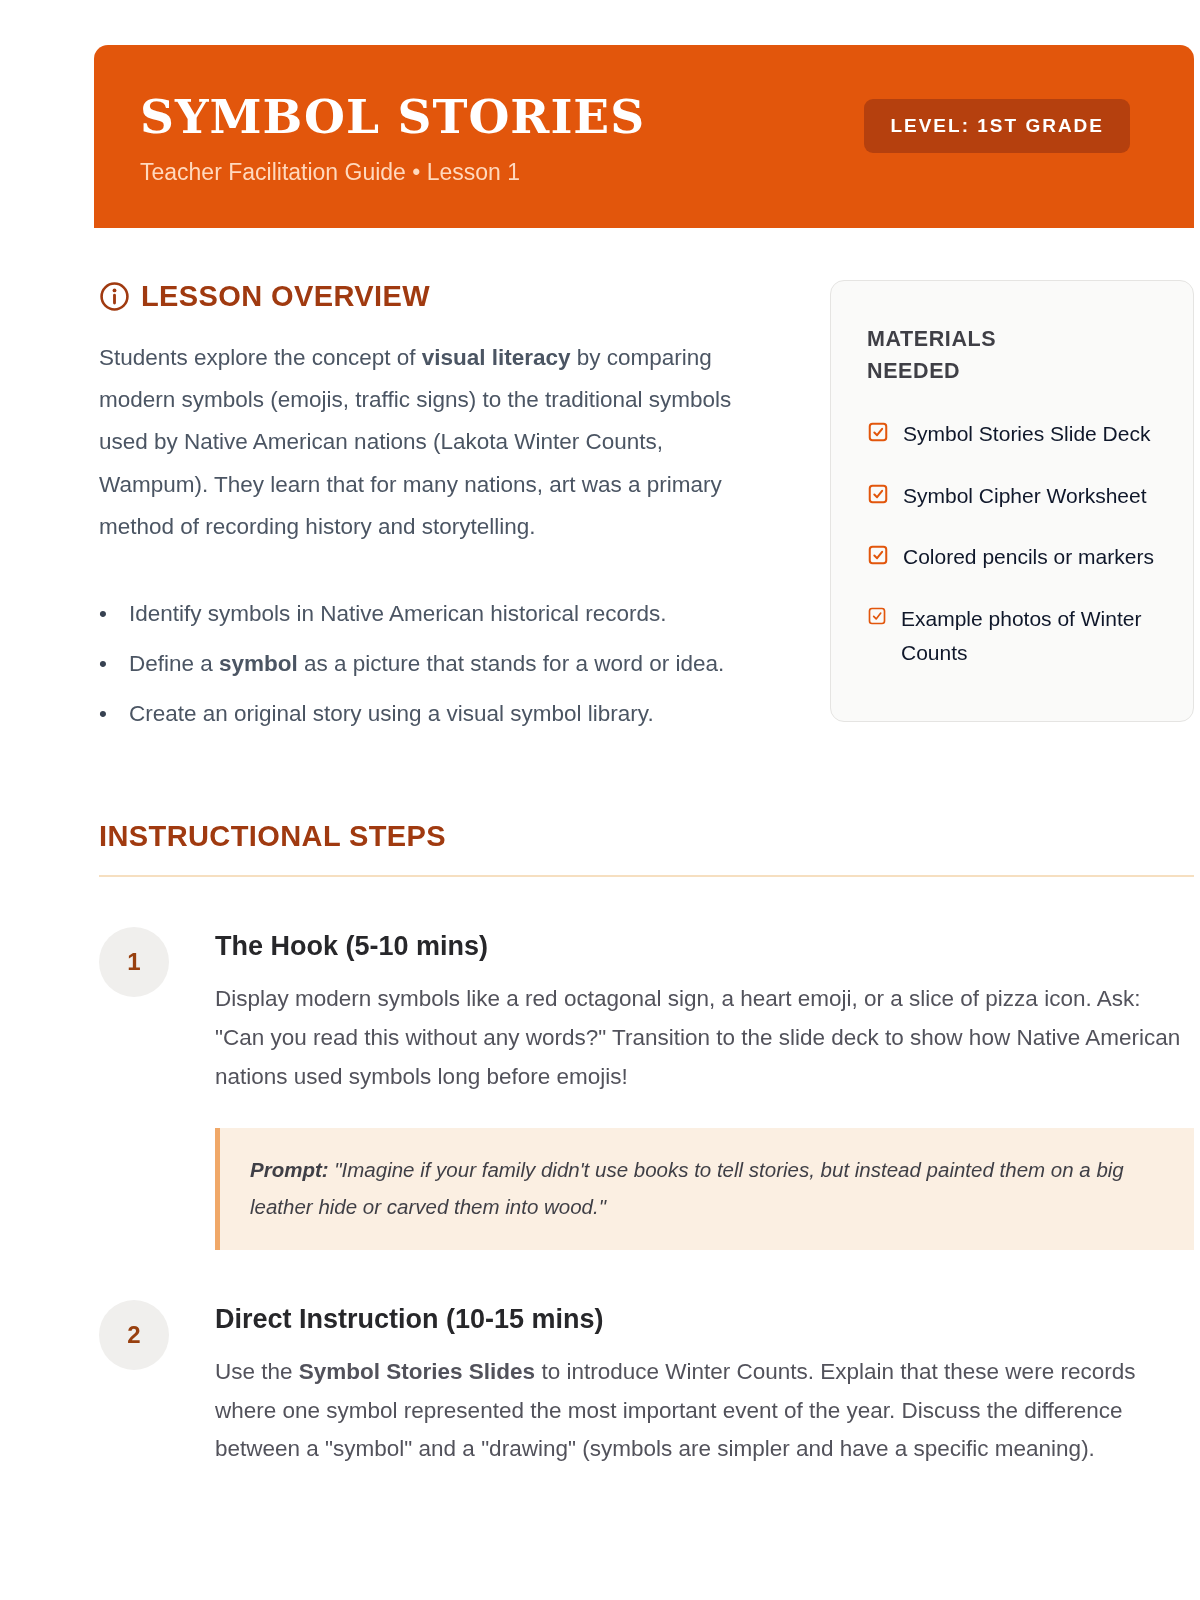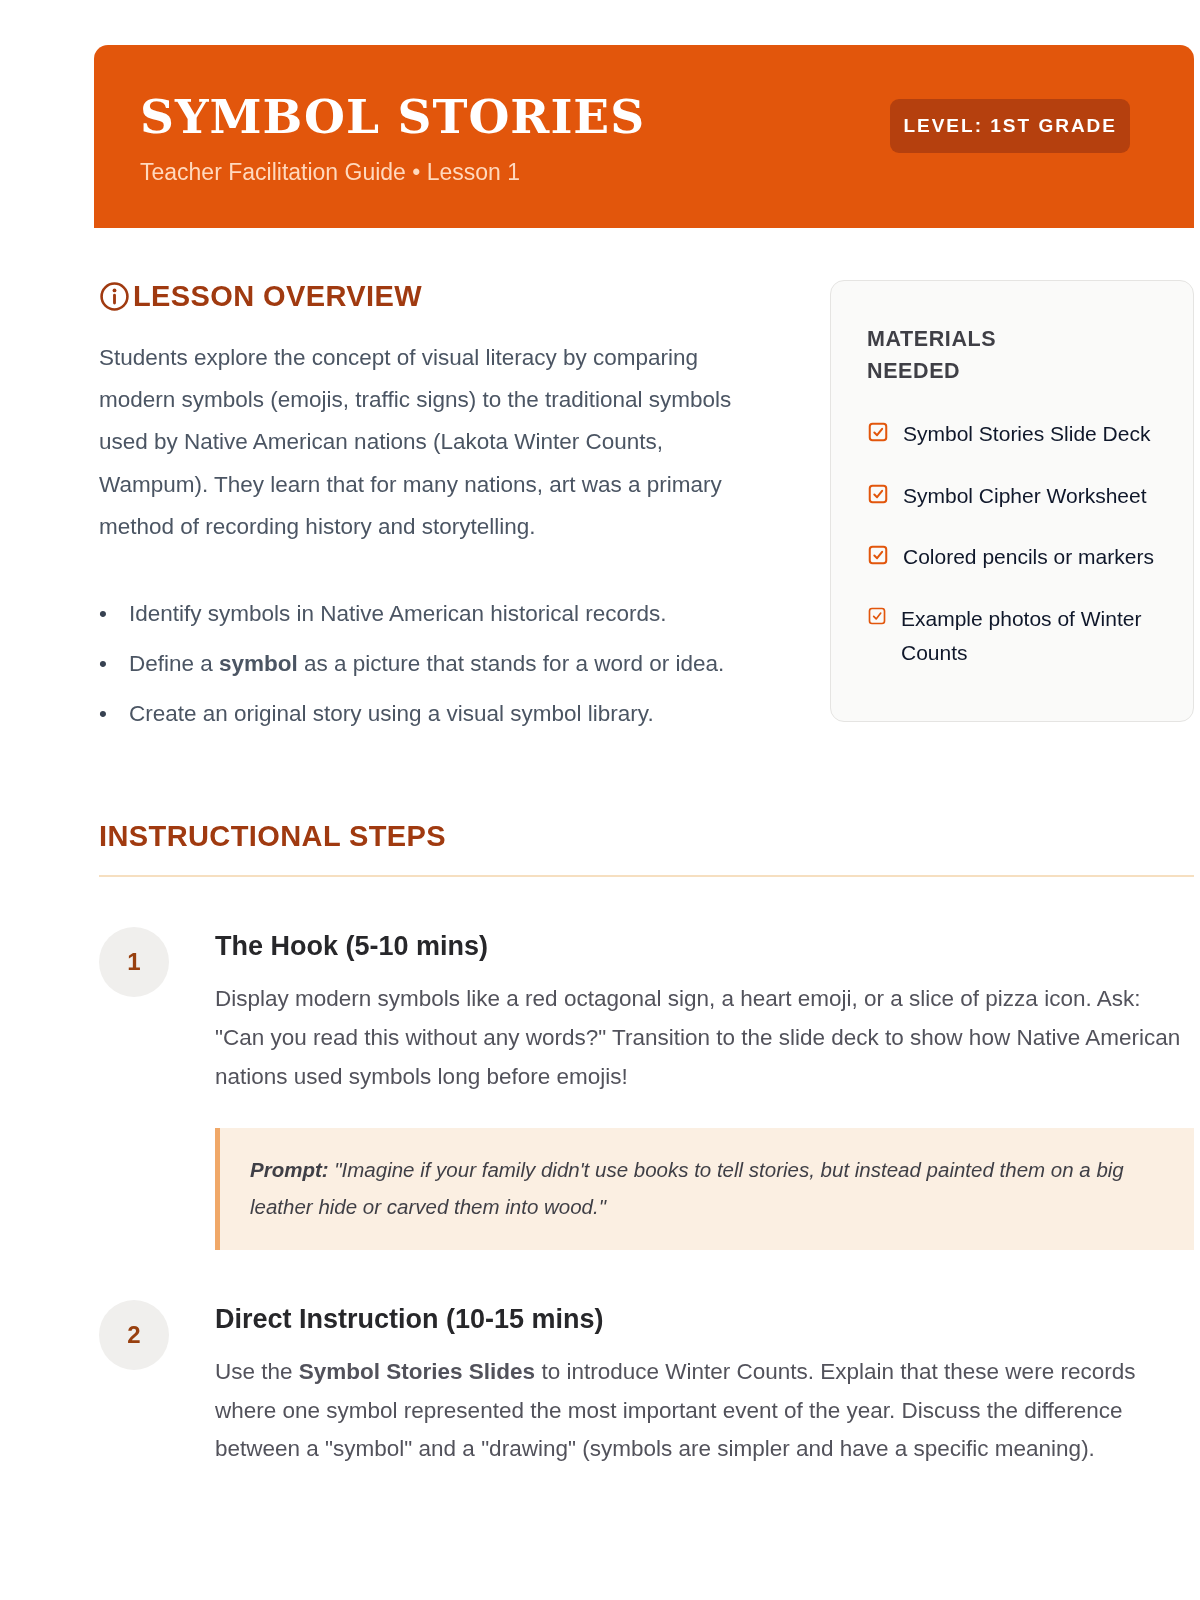--- a/index.html
+++ b/index.html
@@ -32,28 +32,28 @@
     padding:46px 64px 42px 46px;
     display:flex;justify-content:space-between;align-items:flex-start;
   }
   .hero h1{
     font-family:"DejaVu Serif","Liberation Serif",serif;
     color:#ffffff;font-size:47px;font-weight:600;letter-spacing:1px;line-height:1.1;
   }
   .hero-sub{color:var(--subtitle);font-size:23px;margin-top:16px;}
   .badge{
     background:var(--badge-bg);color:#ffffff;font-weight:700;
-    font-size:19px;letter-spacing:2px;padding:16px 13px;border-radius:9px;
+    font-size:19px;letter-spacing:2px;padding:16px 26px;border-radius:9px;
     margin-top:8px;white-space:nowrap;
   }
   
   .columns{display:flex;gap:62px;margin-top:52px;}
   .col-main{flex:1;min-width:0;padding-left:5px;}
   .sec-h{
-    display:flex;align-items:center;gap:3px;
+    display:flex;align-items:center;gap:11px;
     color:var(--heading);font-size:29px;font-weight:700;letter-spacing:.4px;
   }
   .sec-h .icon{display:inline-flex;color:var(--heading);}
   .body-text{font-size:22.5px;line-height:1.88;margin-top:24px;}
   .objectives{margin-top:48px;}
   .obj-list{margin-top:22px;}
   .obj-item{font-size:22.5px;line-height:1.6;margin-bottom:14px;}
   .obj-item .dot{margin-right:22px;color:#374151;}
   
   .materials{
@@ -108,21 +108,21 @@
         <h2 class="sec-h">
           <span class="icon">
             <svg width="31" height="31" viewBox="0 0 24 24" aria-hidden="true">
               <circle cx="12" cy="12" r="10" fill="none" stroke="currentColor" stroke-width="2"></circle>
               <line x1="12" y1="11" x2="12" y2="17" stroke="currentColor" stroke-width="2.2" stroke-linecap="round"></line>
               <circle cx="12" cy="7.3" r="1.5" fill="currentColor"></circle>
             </svg>
           </span>
           <span>LESSON OVERVIEW</span>
         </h2>
-        <p class="body-text"><span>Students explore the concept of </span><span style="font-weight: 400;">visual literacy</span><span> by comparing modern symbols (emojis, traffic signs) to the traditional symbols used by Native American nations (Lakota Winter Counts, Wampum). They learn that for many nations, art was a primary method of recording history and storytelling.</span></p>
+        <p class="body-text"><span>Students explore the concept of </span><span style="font-weight: 700;">visual literacy</span><span> by comparing modern symbols (emojis, traffic signs) to the traditional symbols used by Native American nations (Lakota Winter Counts, Wampum). They learn that for many nations, art was a primary method of recording history and storytelling.</span></p>
       </section>
 
       <section class="objectives">
         <div class="obj-list">
           <div class="obj-item"><span class="dot">•</span><span><span>Identify symbols in Native American historical records.</span></span></div>
           <div class="obj-item"><span class="dot">•</span><span><span>Define a </span><span style="font-weight: 700;">symbol</span><span> as a picture that stands for a word or idea.</span></span></div>
           <div class="obj-item"><span class="dot">•</span><span><span>Create an original story using a visual symbol library.</span></span></div>
         </div>
       </section>
 

